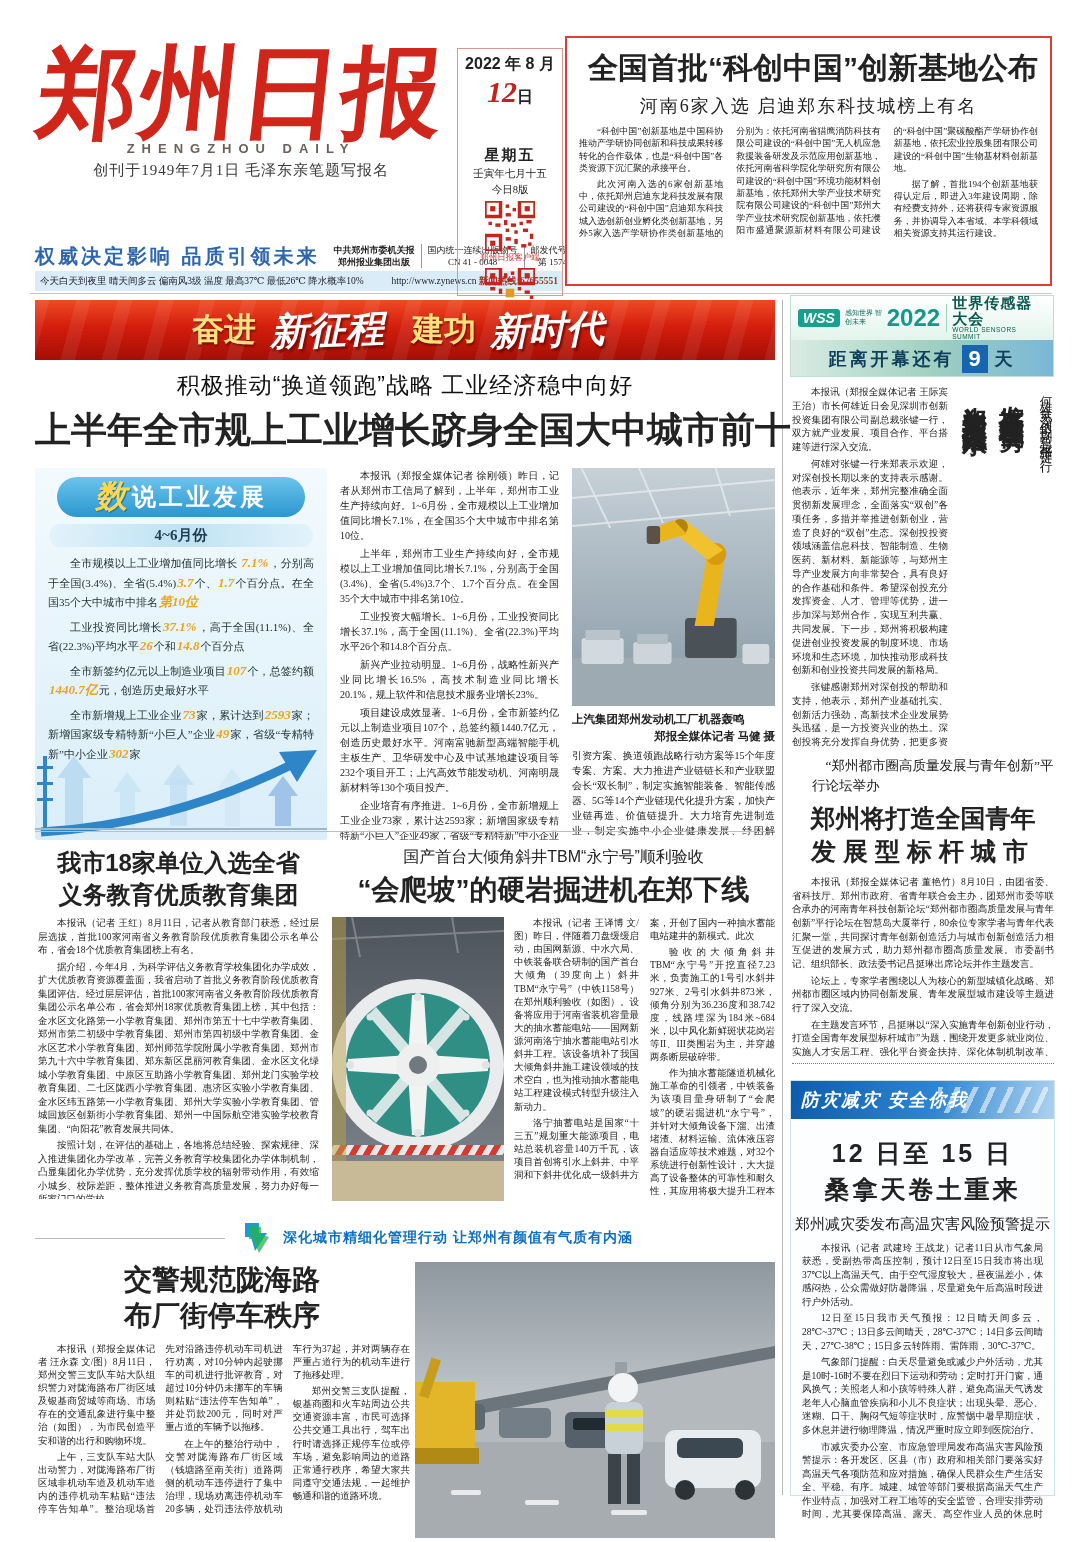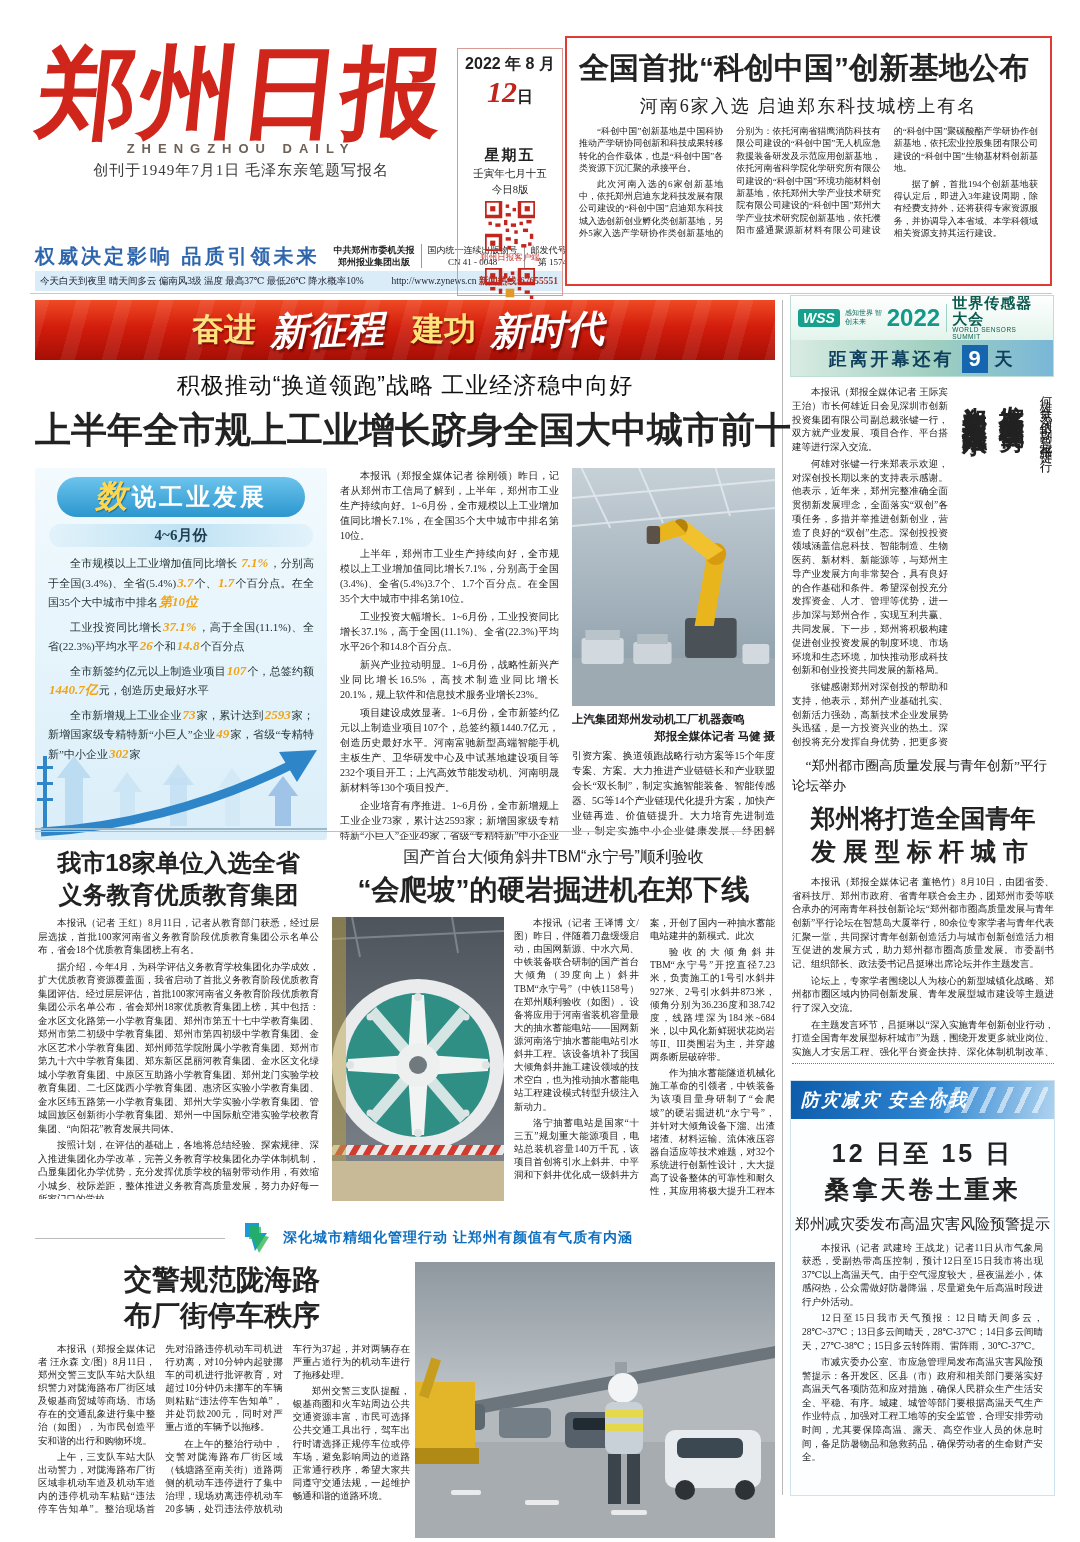--- a/index.html
+++ b/index.html
@@ -30,21 +30,21 @@
   .d-ym{font-size:16px;font-weight:bold;font-family:"Liberation Sans",sans-serif;}
   .d-day{font-size:16px;font-weight:bold;}
   .d-day .n{font-size:30px;font-style:italic;color:#c2231c;font-family:"Liberation Serif",serif;}
   .d-week{font-size:15px;font-weight:bold;letter-spacing:2px;margin-top:37px;}
   .d-lunar,.d-pages{font-size:10.5px;margin-top:2px;}
   .qr{width:50px;height:50px;margin:4px auto 0;display:block;}
   .qr-label{font-size:8.5px;color:#c2302a;margin-top:1px;}
 
   
   .toparticle{left:565px;top:36px;width:487px;height:250px;border:2px solid #e03c35;padding:10px 12px 6px;background:#fff;}
-  .ta-head{font-size:30px;font-weight:900;text-align:left;font-family:"Liberation Sans",sans-serif;white-space:nowrap;}
+  .ta-head{font-size:30px;font-weight:900;text-align:right;font-family:"Liberation Sans",sans-serif;white-space:nowrap;}
   .ta-sub{font-size:18px;text-align:center;margin-top:5px;letter-spacing:2px;}
   .ta-body{margin-top:7px;column-count:3;column-gap:13px;font-size:9px;line-height:1.38;height:152px;overflow:hidden;}
 
   
   .redbanner{left:35px;top:300px;width:740px;height:60px;display:flex;align-items:center;justify-content:center;gap:14px;
      background:linear-gradient(180deg,#ef4a24 0%,#d31d0c 45%,#a50e05 100%);overflow:hidden;}
   .redbanner:before{content:"";position:absolute;left:0;top:0;right:0;bottom:0;
      background:repeating-linear-gradient(105deg,rgba(255,255,255,.07) 0 14px,rgba(255,255,255,0) 14px 40px);}
   .rb-gold{color:#ffe27a;font-size:32px;font-weight:900;font-family:"Liberation Sans",sans-serif;text-shadow:1px 2px 2px rgba(60,0,0,.55);}
   .rb-script{color:#fff;font-size:38px;font-weight:bold;font-style:italic;font-family:"DejaVu Serif",serif;
@@ -94,21 +94,21 @@
   .rule-main{left:35px;top:831px;width:740px;height:1px;background:#bfbfbf;}
 
   
   .sct{left:792px;top:386px;width:262px;height:362px;display:flex;}
   .sct-body{flex:1;font-size:9.5px;line-height:1.45;overflow:hidden;padding-right:7px;}
   .sct-vwrap{writing-mode:vertical-rl;height:362px;flex:none;}
   .sct-vk{font-size:12.5px;letter-spacing:5px;padding-left:8px;color:#111;}
   .sct-vh{font-size:25px;font-weight:900;font-family:"Liberation Sans",sans-serif;letter-spacing:2px;padding-left:4px;}
 
   .youth{left:792px;top:756px;width:262px;height:302px;overflow:hidden;}
-  .y-kicker{font-size:13.5px;line-height:1.5;text-indent:1em;}
+  .y-kicker{font-size:13.5px;line-height:1.5;text-indent:1em;margin-left:20px;}
   .y-head{font-size:25px;font-weight:900;font-family:"Liberation Sans",sans-serif;text-align:center;line-height:1.35;margin:5px 0 7px;}
   .y-head .l2{letter-spacing:7px;}
   .y-body{font-size:9.5px;line-height:1.44;}
   .dotrule{left:792px;top:1063px;width:262px;height:0;border-top:1.5px dotted #777;}
 
   .disaster{left:790px;top:1080px;width:265px;height:416px;border:1px solid #cfe3ef;background:#fdfeff;}
   .dis-banner{height:38px;position:relative;display:flex;align-items:center;padding:0 10px;overflow:hidden;
      background:linear-gradient(100deg,#0d5cab,#2f86d2 55%,#aed2ef);}
   .dis-banner:after{content:"";position:absolute;right:6px;top:6px;width:110px;height:26px;
      background:repeating-linear-gradient(115deg,rgba(255,255,255,.55) 0 5px,rgba(255,255,255,0) 5px 16px);}
@@ -393,20 +393,21 @@
       <span class="dis-bt">防灾减灾 安全你我</span>
     </div>
     <div class="dis-head">
       <div>12 日至 15 日</div>
       <div>桑拿天卷土重来</div>
     </div>
     <div class="dis-sub">郑州减灾委发布高温灾害风险预警提示</div>
     <div class="dis-body just">
         <p>本报讯（记者 武建玲 王战龙）记者11日从市气象局获悉，受副热带高压控制，预计12日至15日我市将出现37℃以上高温天气。由于空气湿度较大，昼夜温差小，体感闷热，公众需做好防暑降温，尽量避免午后高温时段进行户外活动。</p>
         <p>12日至15日我市天气预报：12日晴天间多云，28℃~37℃；13日多云间晴天，28℃-37℃；14日多云间晴天，27℃-38℃；15日多云转阵雨、雷阵雨，30℃-37℃。</p>
+        <p>气象部门提醒：白天尽量避免或减少户外活动，尤其是10时-16时不要在烈日下运动和劳动；定时打开门窗，通风换气；关照老人和小孩等特殊人群，避免高温天气诱发老年人心脑血管疾病和小儿不良症状；出现头晕、恶心、迷糊、口干、胸闷气短等症状时，应警惕中暑早期症状，多休息并进行物理降温，情况严重时应立即到医院治疗。</p>
         <p>市减灾委办公室、市应急管理局发布高温灾害风险预警提示：各开发区、区县（市）政府和相关部门要落实好高温天气各项防范和应对措施，确保人民群众生产生活安全、平稳、有序。城建、城管等部门要根据高温天气生产作业特点，加强对工程工地等的安全监管，合理安排劳动时间，尤其要保障高温、露天、高空作业人员的休息时间，备足防暑物品和急救药品，确保劳动者的生命财产安全。</p>
       </div>
   </div>
 
   <div class="abs edu">
     <div class="edu-head">
       <div>我市18家单位入选全省</div>
       <div>义务教育优质教育集团</div>
     </div>
     <div class="edu-body just">

